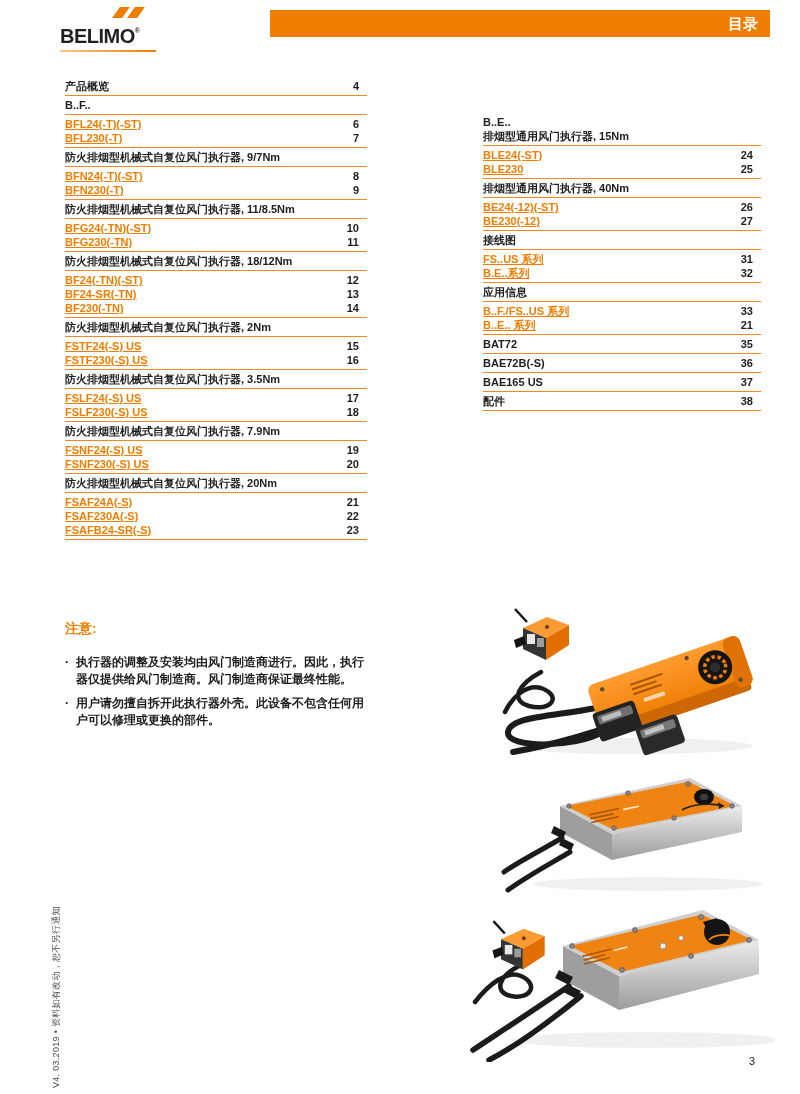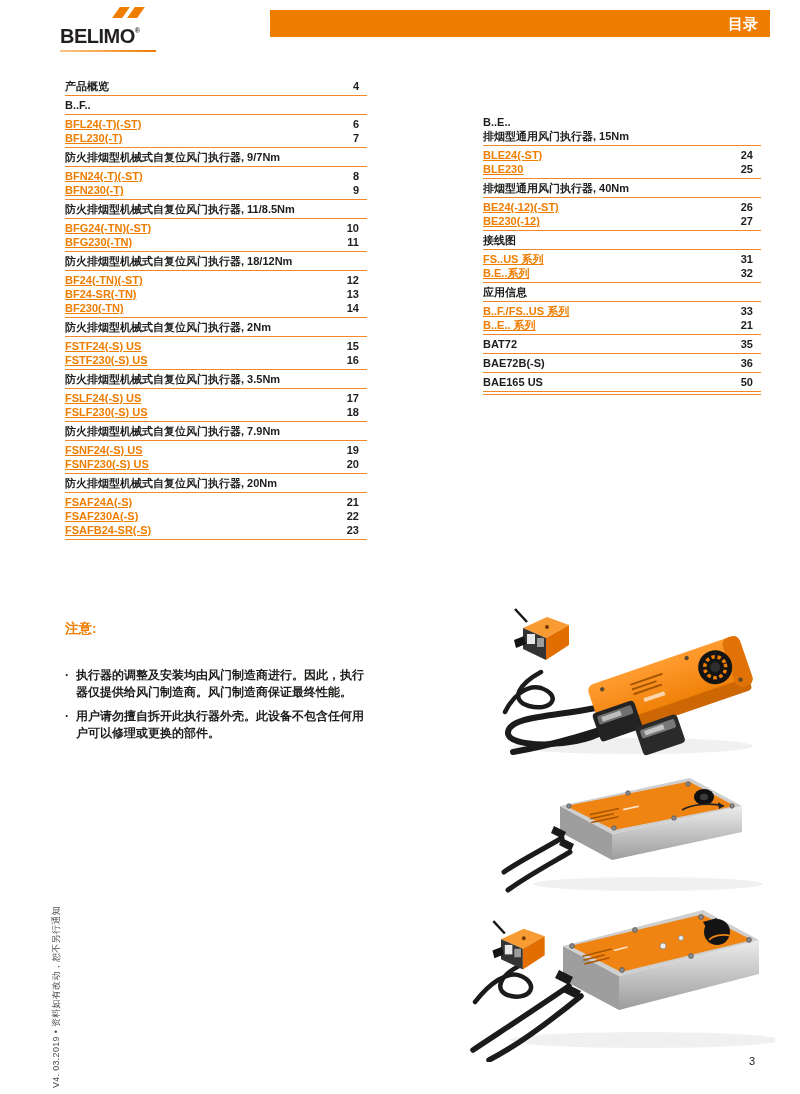--- a/index.html
+++ b/index.html
@@ -30,21 +30,21 @@
   #toc-left  { left: 65px;  top: 79px;  width: 302px; }
   #toc-right { left: 483px; top: 115px; width: 278px; }
   .toc-row { position: relative; line-height: 14px; }
   .toc-row .lbl  { display: block; padding-right: 34px; color: #1d1d1b; }
   .toc-row .lbl2 { display: block; padding-right: 10px; color: #1d1d1b; }
   .toc-row.orange .lbl { color: #ef7d00; text-decoration: underline; }
   .toc-row .pg { position: absolute; right: 8px; top: 0; color: #1d1d1b; }
   .toc-rule { border-top: 1.5px solid #f0872a; margin: 2px 0; }
   
   .note { position: absolute; left: 65px; top: 620px; width: 302px; }
-  .note-title { color: #ef7d00; font-size: 13.5px; font-weight: bold; margin-bottom: 29px; }
+  .note-title { color: #ef7d00; font-size: 13.5px; font-weight: bold; margin-bottom: 16px; }
   .note-item { display: flex; gap: 7px; font-size: 12px; font-weight: bold; line-height: 17px; margin-bottom: 7px; }
   .note-item .marker { flex: 0 0 auto; }
   
   svg.figure { position: absolute; }
   .cable { fill: none; stroke: #1b1b1b; stroke-linecap: round; }
   
   .vtext {
     position: absolute; left: 50px; top: 1088px; transform: rotate(-90deg);
     transform-origin: 0 0; white-space: nowrap; font-size: 9px; color: #4d4d4d;
     letter-spacing: 0.3px;
@@ -246,23 +246,27 @@
         <span class="pg">35</span>
       </div>
       <div class="toc-rule"></div>
       <div class="toc-row black">
         <span class="lbl">BAE72B(-S)</span>
         <span class="pg">36</span>
       </div>
       <div class="toc-rule"></div>
       <div class="toc-row black">
         <span class="lbl">BAE165 US</span>
-        <span class="pg">50</span>
-      </div>
-      <div class="toc-rule"></div>
+        <span class="pg">37</span>
+      </div>
+      <div class="toc-rule"></div>
+      <div class="toc-row black">
+        <span class="lbl">配件</span>
+        <span class="pg">38</span>
+      </div>
       <div class="toc-rule"></div>
     </div>
 
   <div class="note">
     <div class="note-title">注意:</div>
     <div id="note-list">
         <div class="note-item">
           <span class="marker">·</span>
           <span class="txt">执行器的调整及安装均由风门制造商进行。因此，执行器仅提供给风门制造商。风门制造商保证最终性能。</span>
         </div>

